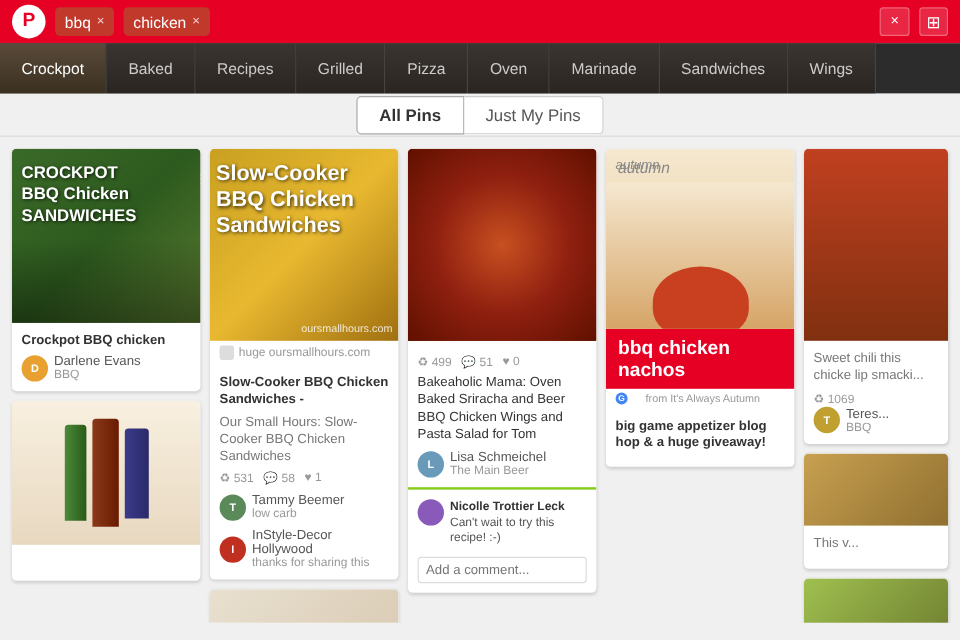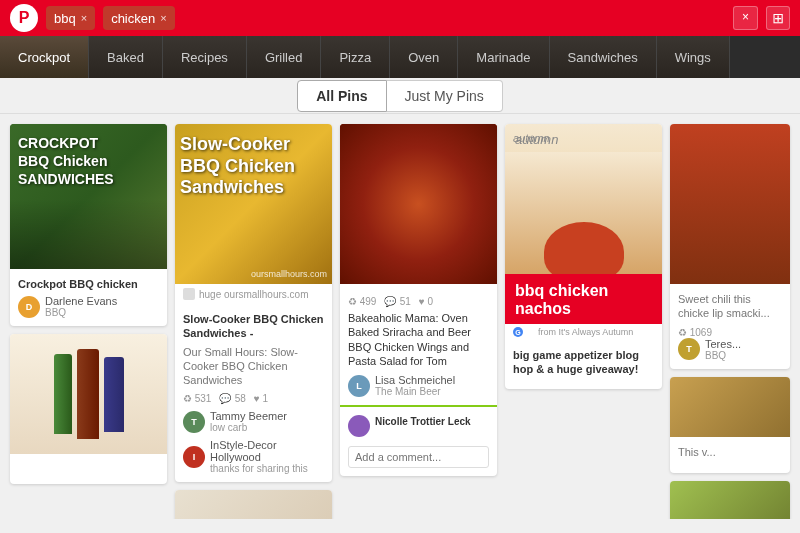--- a/index.html
+++ b/index.html
@@ -412,20 +412,21 @@
             <div class="pin-user">Lisa Schmeichel</div>
             <div class="pin-board">The Main Beer</div>
           </div>
         </div>
       </div>
       <div class="comment-section">
         <div class="comment-row">
           <div class="comment-avatar" style="background:#8a5aba;"></div>
           <div class="comment-text">
             <span class="comment-name">Nicolle Trottier Leck</span><br>
+            <span>Can't wait to try this recipe! :-)</span>
           </div>
         </div>
         <input class="comment-input" type="text" placeholder="Add a comment..." style="">
       </div>
     </div>
   </div>
 
   <div class="pin-col">
     <div class="pin-card">
       <div class="img-autumn">

